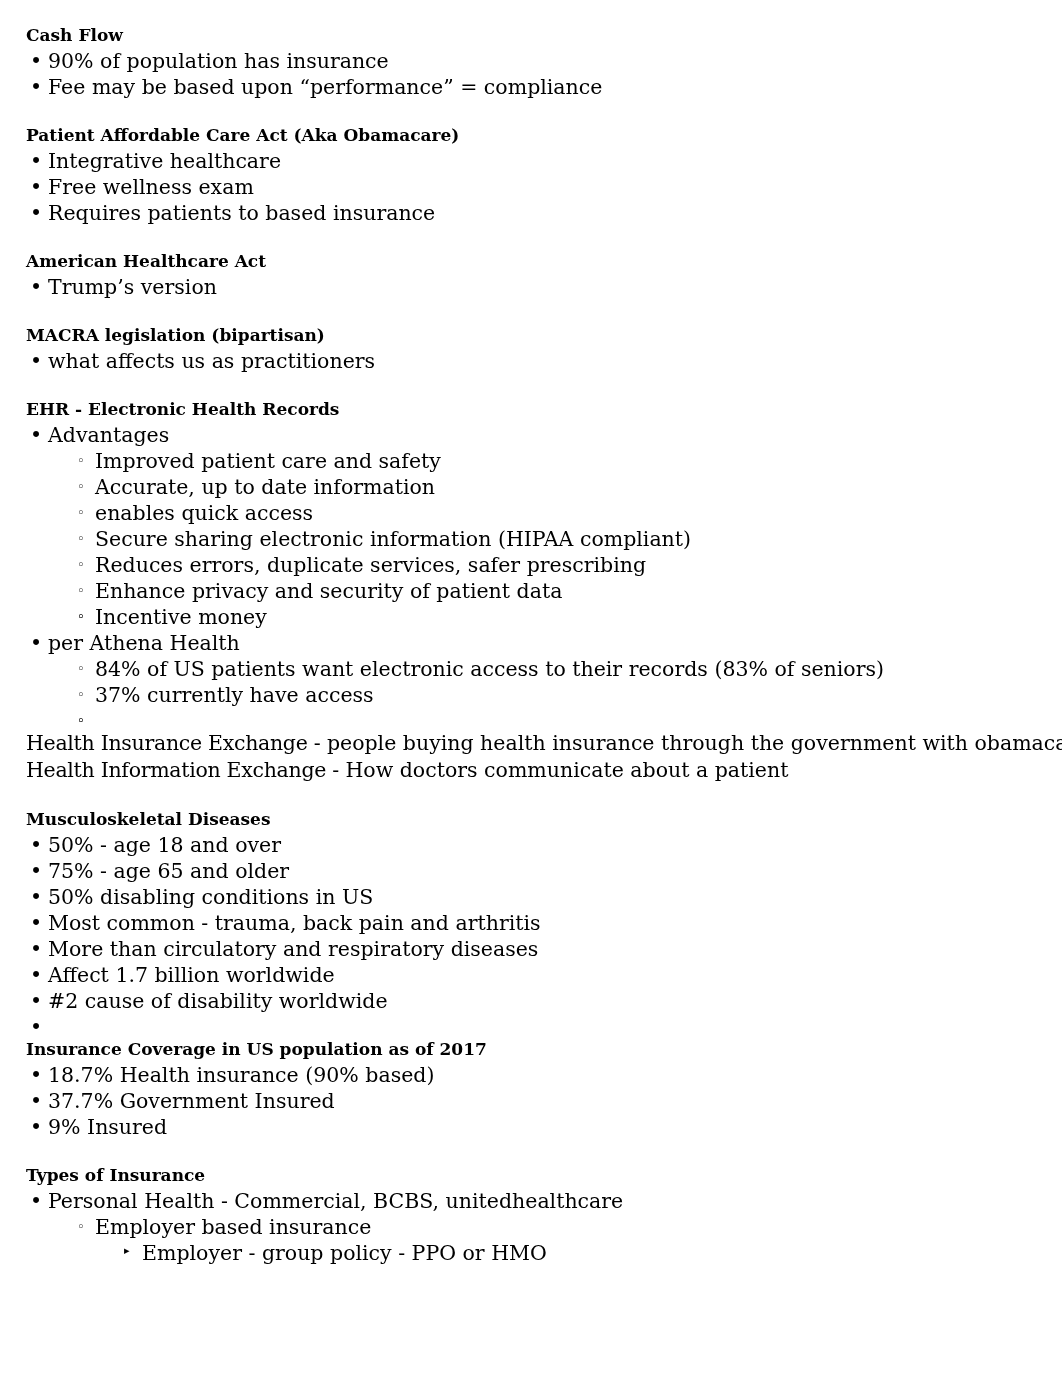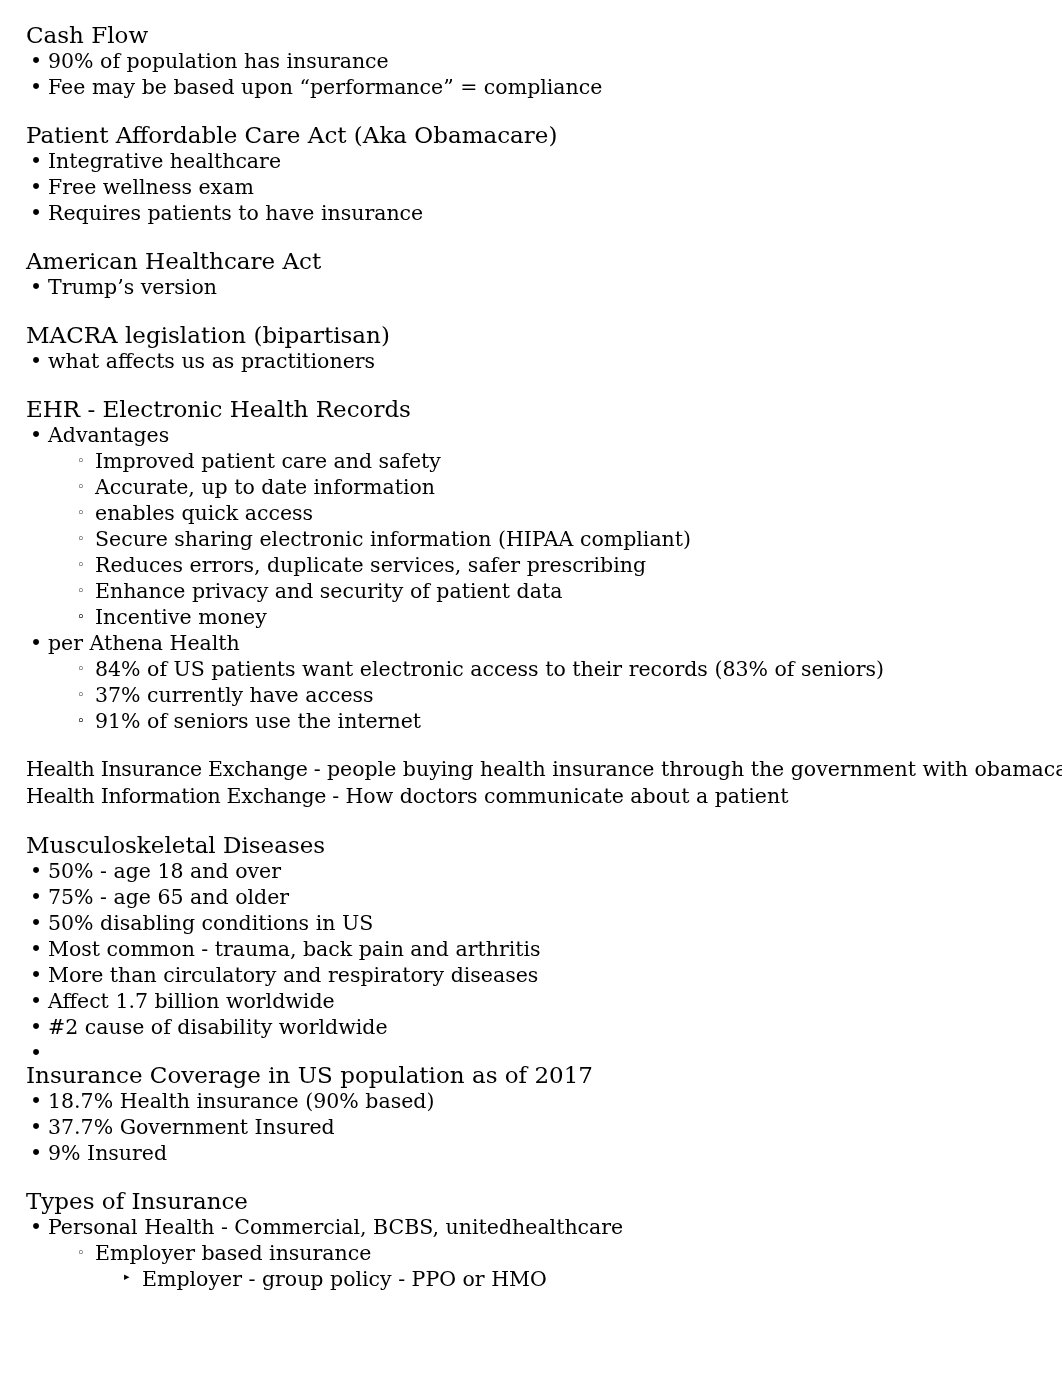--- a/index.html
+++ b/index.html
@@ -23,23 +23,23 @@
     box-sizing: border-box;
     overflow: hidden;
   }
 
   
   .block { margin: 0 0 22px 0; }
   .block:last-child { margin-bottom: 0; }
 
   .heading {
     margin: 0 0 0 26px;
-    font-size: 23px;
-    line-height: 26px;
-    font-weight: normal;
+    font-size: 17px;
+    line-height: 26px;
+    font-weight: bold;
     white-space: nowrap;
   }
 
   
   ul.lvl1, ul.lvl2, ul.lvl3 {
     margin: 0;
     padding: 0;
     list-style: none;
   }
   li {
@@ -124,21 +124,21 @@
       <li class="l1">
         <span class="mk1">•</span>
         <span>Integrative healthcare</span>
       </li>
       <li class="l1">
         <span class="mk1">•</span>
         <span>Free wellness exam</span>
       </li>
       <li class="l1">
         <span class="mk1">•</span>
-        <span>Requires patients to have insurance</span>
+        <span>Requires patients to based insurance</span>
       </li>
     </ul>
   </div>
 
   <div class="block">
     <div class="heading">American Healthcare Act</div>
     <ul class="lvl1">
       <li class="l1">
         <span class="mk1">•</span>
         <span>Trump’s version</span>
@@ -208,21 +208,20 @@
           </li>
           <li class="l2">
             <span class="mk2">◦</span>
             <span>37% currently have access</span>
           </li>
           <li class="l2">
             <span class="mk2">◦</span>
           </li>
           <li class="l2">
             <span class="mk2">◦</span>
-            <span>91% of seniors use the internet</span>
           </li>
         </ul>
       </li>
 
     </ul>
   </div>
 
   <div class="block">
     <div class="defline">
       <span class="lead">Health Insurance Exchange -</span><span class="rest"> people buying health insurance through the government with obamacare</span>

